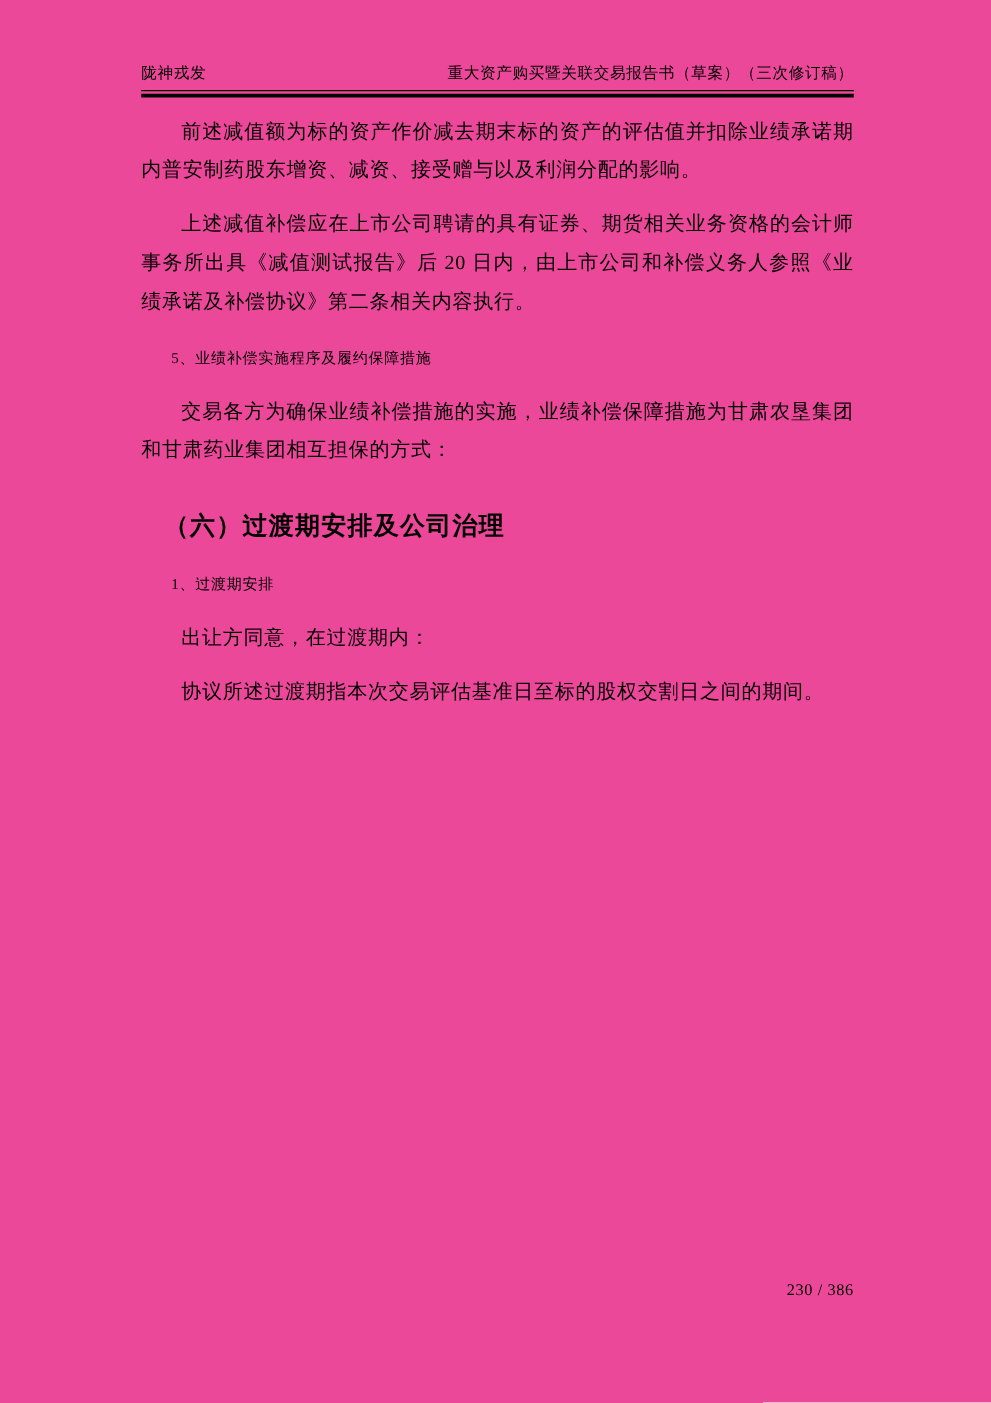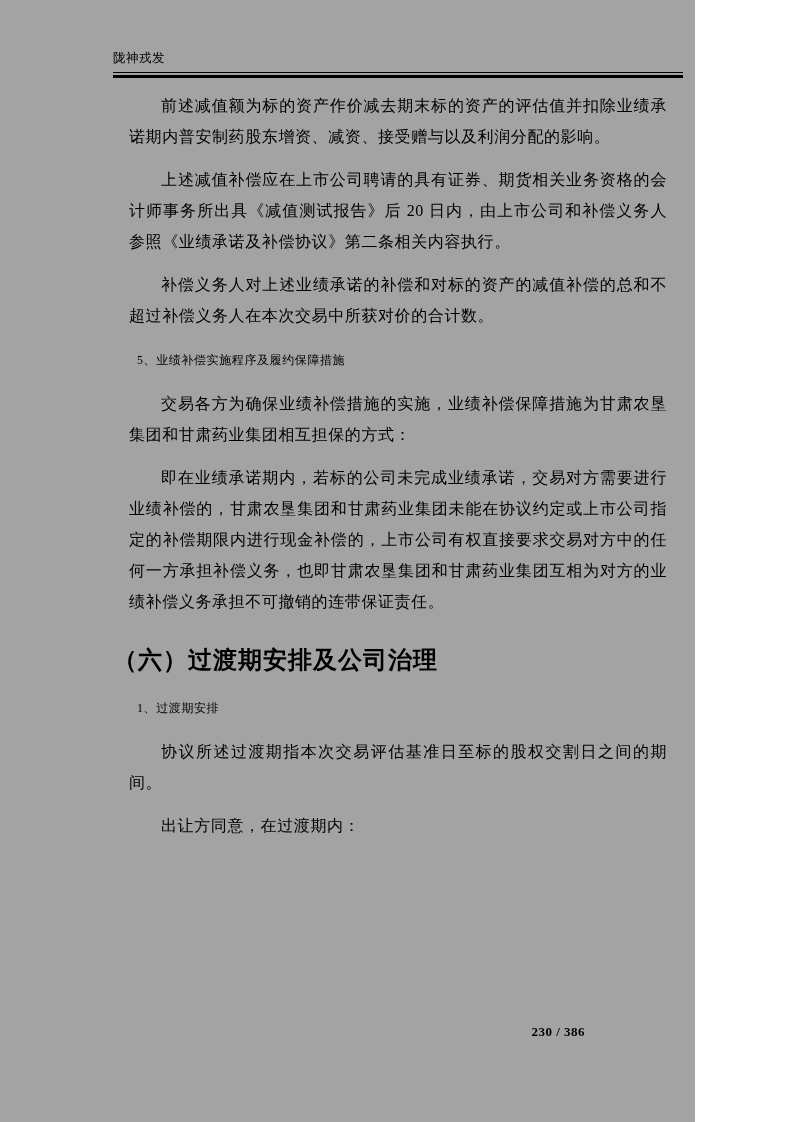--- a/index.html
+++ b/index.html
@@ -2,23 +2,23 @@
 <html><head>
 <meta charset="utf-8">
 <style>
   html, body {
     margin: 0;
     padding: 0;
     background: #ffffff;
   }
   .page {
     position: relative;
-    width: 695px;
+    width: 793px;
     height: 1122px;
-    background: #a3a3a3;
+    background: #ec4899;
     font-family: "Liberation Serif", "DejaVu Serif", serif;
     color: #000000;
     overflow: hidden;
     box-sizing: border-box;
   }
   .page-inner {
     position: absolute;
     left: 113px;
     top: 50px;
     width: 570px;
@@ -39,66 +39,65 @@
   }
   .body-text {
     margin-top: 10px;
   }
   .para {
     font-size: 16px;
     line-height: 31px;
     letter-spacing: 0.6px;
     text-align: justify;
     text-indent: 2em;
-    margin: 12px 16px;
+    margin: 12px 0;
   }
   .h-num {
     font-size: 12px;
     line-height: 31px;
     letter-spacing: 0.6px;
     text-indent: 2em;
     margin: 14px 0 12px 0;
   }
   .h-major {
-    font-size: 24px;
+    font-size: 20px;
     font-weight: bold;
     line-height: 30px;
     letter-spacing: 1px;
     text-indent: 0;
-    margin: 30px 0 16px 0;
-    font-family: Liberation Mono, monospace;
+    margin: 30px 0 16px 18px;
+    font-family: Liberation Sans, sans-serif;
   }
   .footer {
     position: absolute;
     right: 110px;
     top: 1024px;
     font-size: 13px;
-    font-weight: bold;
+    font-weight: normal;
     letter-spacing: 0.5px;
   }
 </style>
 </head>
 <body>
 
 <div class="page">
   <div class="page-inner">
 
     <div class="header">
       <span>陇神戎发</span>
+      <span>重大资产购买暨关联交易报告书（草案）（三次修订稿）</span>
     </div>
     <div class="header-rule"></div>
 
     <div class="body-text">
       <p class="para">前述减值额为标的资产作价减去期末标的资产的评估值并扣除业绩承诺期内普安制药股东增资、减资、接受赠与以及利润分配的影响。</p>
       <p class="para">上述减值补偿应在上市公司聘请的具有证券、期货相关业务资格的会计师事务所出具《减值测试报告》后 20 日内，由上市公司和补偿义务人参照《业绩承诺及补偿协议》第二条相关内容执行。</p>
-      <p class="para">补偿义务人对上述业绩承诺的补偿和对标的资产的减值补偿的总和不超过补偿义务人在本次交易中所获对价的合计数。</p>
       <p class="h-num">5、业绩补偿实施程序及履约保障措施</p>
       <p class="para">交易各方为确保业绩补偿措施的实施，业绩补偿保障措施为甘肃农垦集团和甘肃药业集团相互担保的方式：</p>
-      <p class="para">即在业绩承诺期内，若标的公司未完成业绩承诺，交易对方需要进行业绩补偿的，甘肃农垦集团和甘肃药业集团未能在协议约定或上市公司指定的补偿期限内进行现金补偿的，上市公司有权直接要求交易对方中的任何一方承担补偿义务，也即甘肃农垦集团和甘肃药业集团互相为对方的业绩补偿义务承担不可撤销的连带保证责任。</p>
       <p class="h-major">（六）过渡期安排及公司治理</p>
       <p class="h-num">1、过渡期安排</p>
+      <p class="para">出让方同意，在过渡期内：</p>
       <p class="para">协议所述过渡期指本次交易评估基准日至标的股权交割日之间的期间。</p>
-      <p class="para">出让方同意，在过渡期内：</p>
     </div>
   </div>
 
   <div class="footer">230 / 386</div>
 </div>
 
 </body></html>

